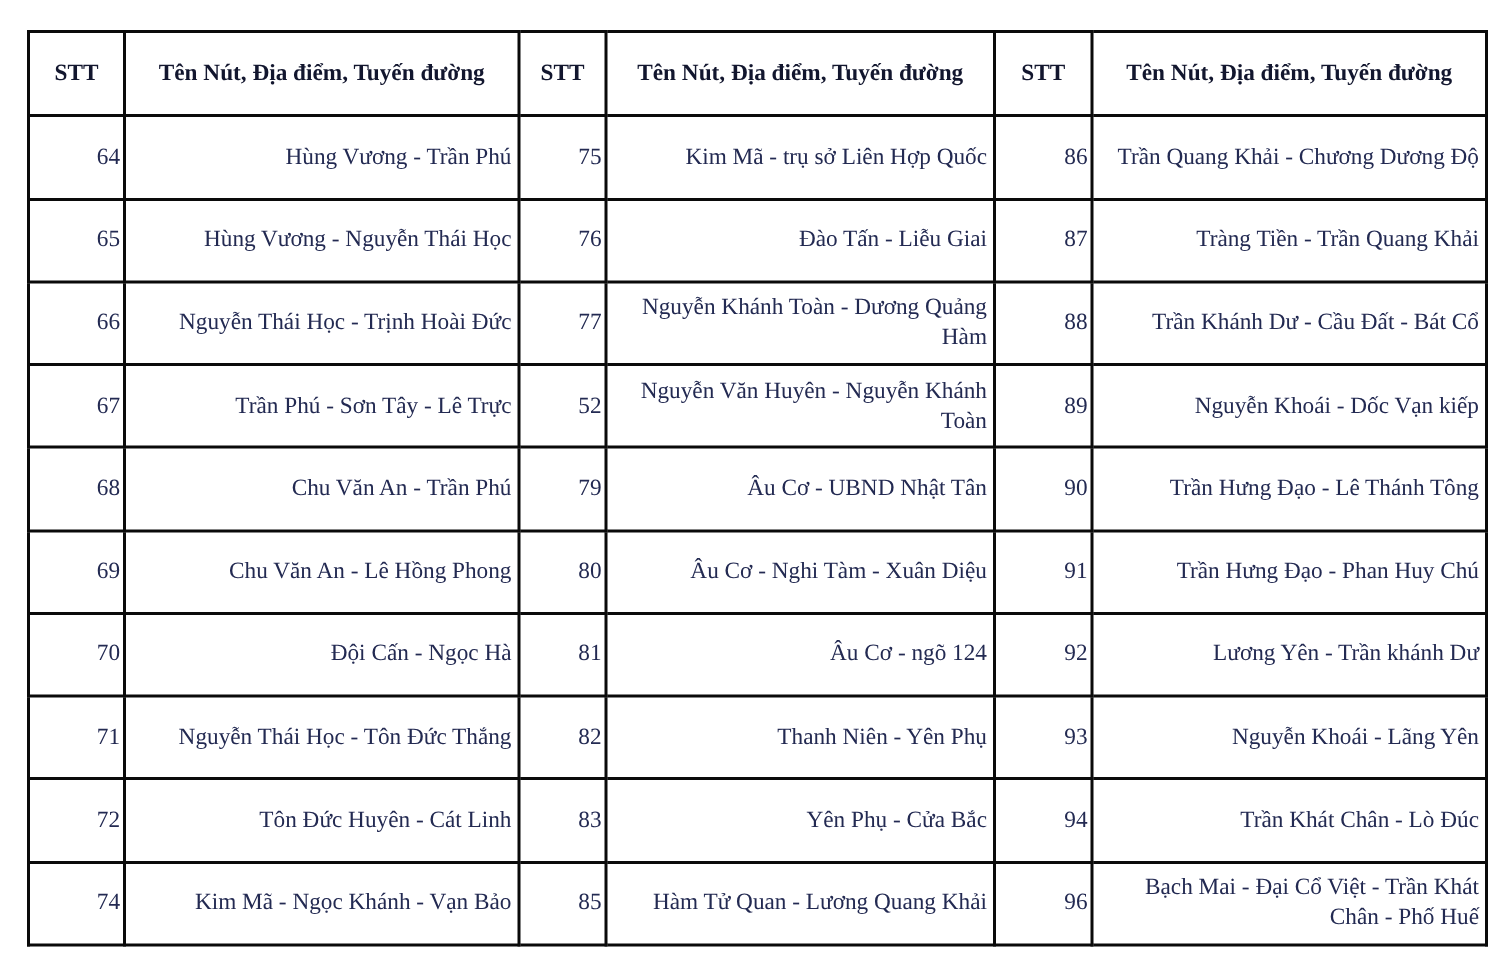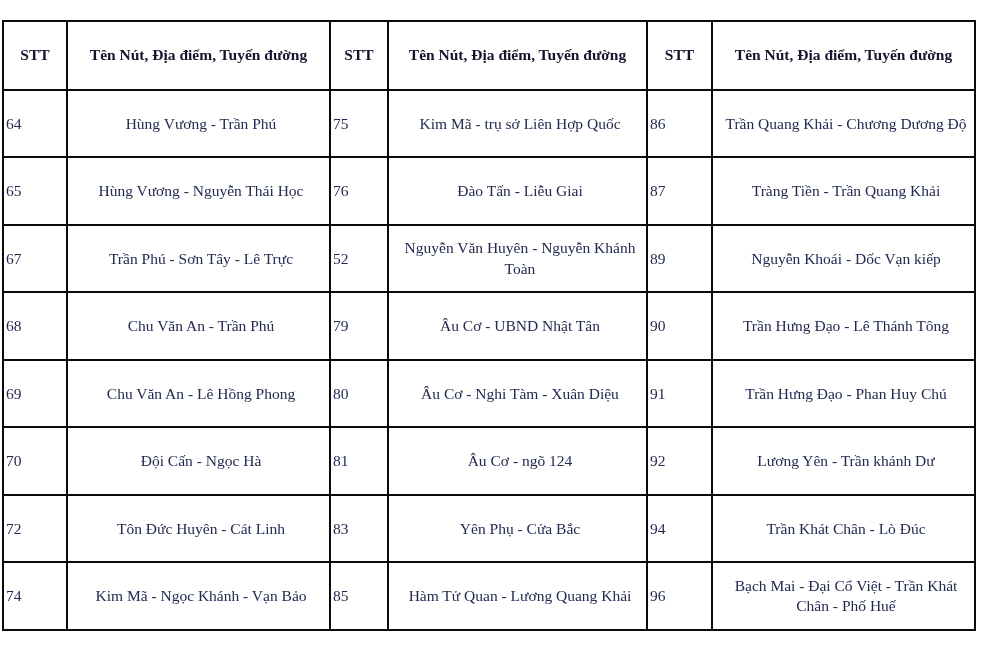--- a/index.html
+++ b/index.html
@@ -12,21 +12,21 @@
     font-family: "Liberation Serif", serif;
   }
   .page {
     position: relative;
     width: 1000px;
     height: 652px;
     background: #ffffff;
   }
   .table-wrap {
     position: absolute;
-    left: 2px;
+    left: 18px;
     top: 20px;
     width: 972px;
     height: 611px;
   }
   table.nodes {
     border-collapse: collapse;
     table-layout: fixed;
     width: 100%;
     height: 100%;
   }
@@ -45,26 +45,26 @@
   }
   table.nodes th {
     font-weight: bold;
     text-align: center;
     color: #12162e;
     font-size: 15.5px;
     height: 46px;
     padding: 2px;
   }
   table.nodes td.stt {
-    text-align: left;
+    text-align: right;
     padding: 2px;
     margin-top: 13px;
   }
   table.nodes td.name {
-    text-align: center;
+    text-align: right;
     padding: 2px 4px 2px 9px;
     line-height: 1.3;
   }
   table.nodes tr.data-row { height: 51px; }
 </style>
 </head>
 <body>
 
 <div class="page">
   <div class="table-wrap">
@@ -96,20 +96,28 @@
         </tr>
         <tr class="data-row">
           <td class="stt">65</td>
           <td class="name">Hùng Vương - Nguyễn Thái Học</td>
           <td class="stt">76</td>
           <td class="name">Đào Tấn - Liễu Giai</td>
           <td class="stt">87</td>
           <td class="name">Tràng Tiền - Trần Quang Khải</td>
         </tr>
         <tr class="data-row">
+          <td class="stt">66</td>
+          <td class="name">Nguyễn Thái Học - Trịnh Hoài Đức</td>
+          <td class="stt">77</td>
+          <td class="name">Nguyễn Khánh Toàn - Dương Quảng Hàm</td>
+          <td class="stt">88</td>
+          <td class="name">Trần Khánh Dư - Cầu Đất - Bát Cổ</td>
+        </tr>
+        <tr class="data-row">
           <td class="stt">67</td>
           <td class="name">Trần Phú - Sơn Tây - Lê Trực</td>
           <td class="stt">52</td>
           <td class="name">Nguyễn Văn Huyên - Nguyễn Khánh Toàn</td>
           <td class="stt">89</td>
           <td class="name">Nguyễn Khoái - Dốc Vạn kiếp</td>
         </tr>
         <tr class="data-row">
           <td class="stt">68</td>
           <td class="name">Chu Văn An - Trần Phú</td>
@@ -128,20 +136,28 @@
         </tr>
         <tr class="data-row">
           <td class="stt">70</td>
           <td class="name">Đội Cấn - Ngọc Hà</td>
           <td class="stt">81</td>
           <td class="name">Âu Cơ - ngõ 124</td>
           <td class="stt">92</td>
           <td class="name">Lương Yên - Trần khánh Dư</td>
         </tr>
         <tr class="data-row">
+          <td class="stt">71</td>
+          <td class="name">Nguyễn Thái Học - Tôn Đức Thắng</td>
+          <td class="stt">82</td>
+          <td class="name">Thanh Niên - Yên Phụ</td>
+          <td class="stt">93</td>
+          <td class="name">Nguyễn Khoái - Lãng Yên</td>
+        </tr>
+        <tr class="data-row">
           <td class="stt">72</td>
           <td class="name">Tôn Đức Huyên - Cát Linh</td>
           <td class="stt">83</td>
           <td class="name">Yên Phụ - Cửa Bắc</td>
           <td class="stt">94</td>
           <td class="name">Trần Khát Chân - Lò Đúc</td>
         </tr>
         <tr class="data-row">
           <td class="stt">74</td>
           <td class="name">Kim Mã - Ngọc Khánh - Vạn Bảo</td>

